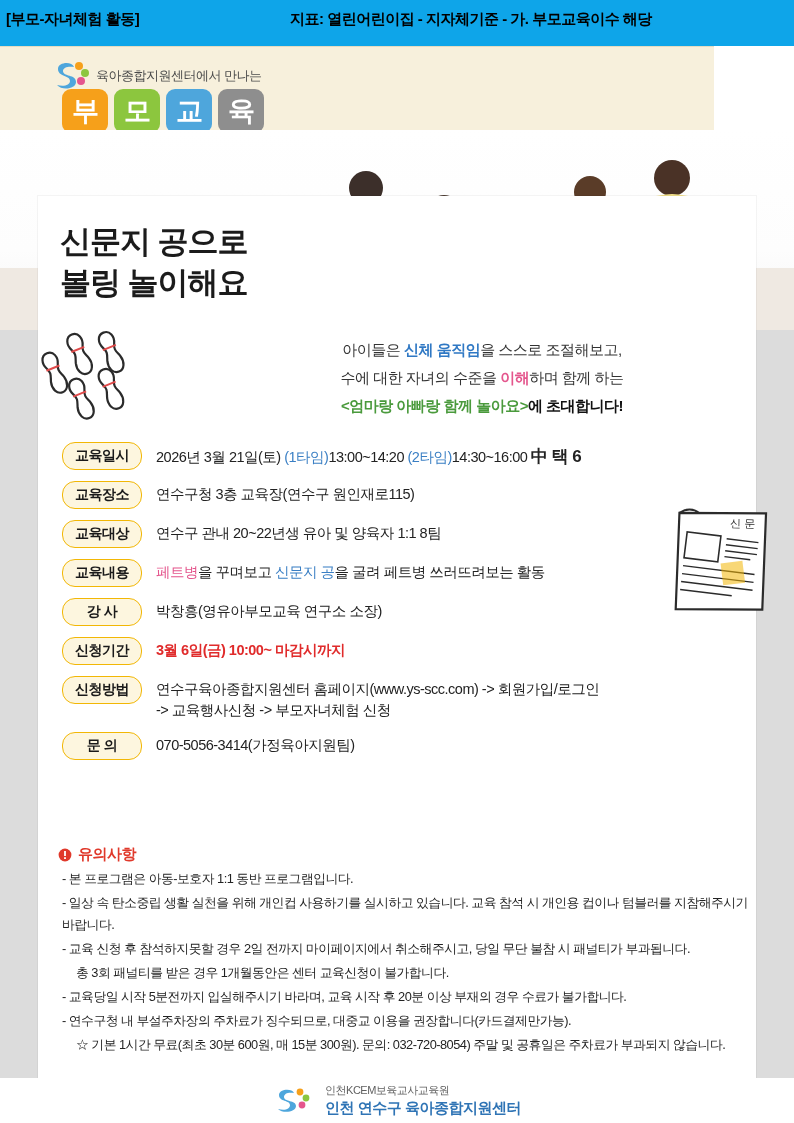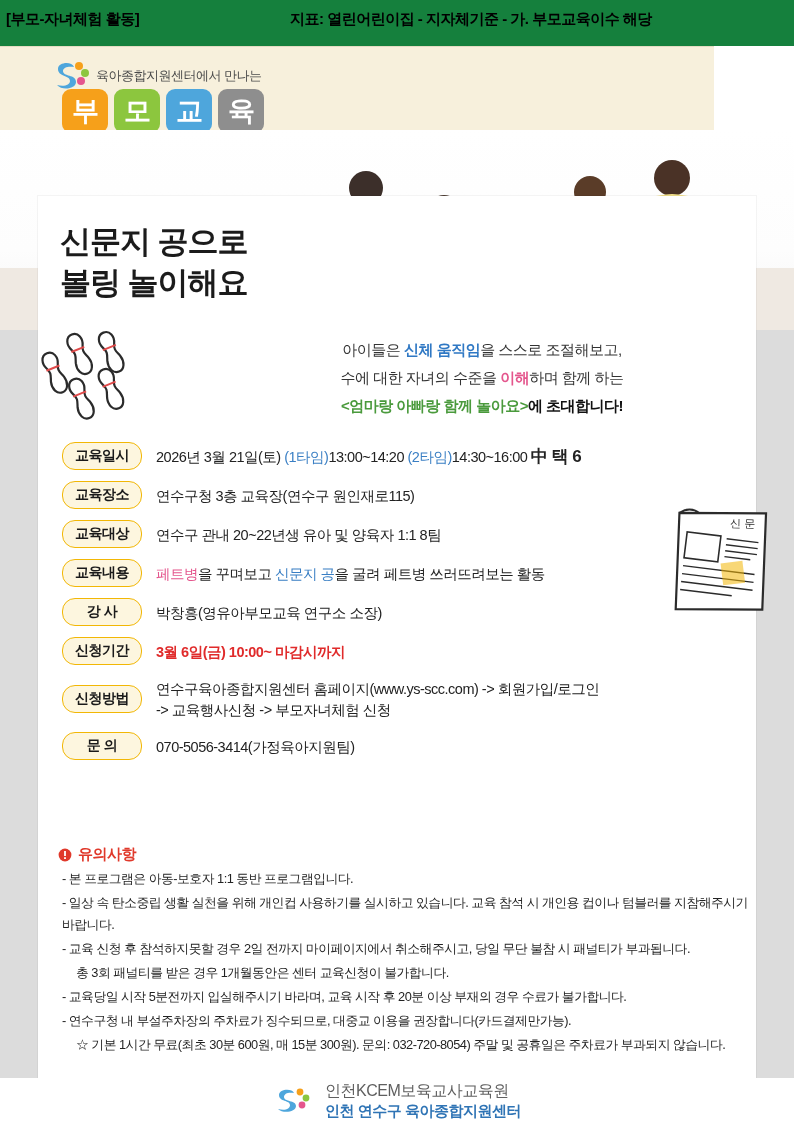--- a/index.html
+++ b/index.html
@@ -14,21 +14,21 @@
     position: relative;
     overflow: hidden;
   }
 
   
   .topbar {
     position: absolute;
     top: 0; left: 0;
     width: 794px;
     height: 46px;
-    background: #15803d;
+    background: #0ea5e9;
   }
   .topbar-left {
     position: absolute;
     left: 6px; top: 10px;
     font-size: 15px;
     color: #000;
     font-weight: 700;
     letter-spacing: -0.5px;
   }
   .topbar-right {
@@ -161,21 +161,21 @@
   .hl-bold { color: #111; font-weight: 700; }
 
   
   .rows {
     position: absolute;
     left: 62px; top: 442px;
     width: 660px;
   }
   .row {
     display: flex;
-    align-items: center;
+    align-items: flex-start;
     margin-bottom: 11px;
     min-height: 27px;
   }
   .pill {
     flex: 0 0 auto;
     width: 78px;
     height: 26px;
     border: 1.6px solid #f2b705;
     border-radius: 13px;
     background: #fdf6df;
@@ -245,21 +245,21 @@
     justify-content: center;
     gap: 10px;
   }
   .footer-logo { width: 42px; height: 30px; }
   .footer-text {
     font-size: 13px;
     line-height: 1.35;
     color: #2e6da4;
     letter-spacing: -0.5px;
   }
-  .footer-text .l1 { color: #5f5f5f; font-size: 16px; display: block; }
+  .footer-text .l1 { color: #5f5f5f; font-size: 11px; display: block; }
   .footer-text .l2 { color: #2f74b5; font-size: 15px; font-weight: 700; display: block; }
 </style>
 </head>
 <body>
 
 <div class="topbar">
   <div class="topbar-left">[부모-자녀체험 활동]</div>
   <div class="topbar-right">지표: 열린어린이집 - 지자체기준 - 가. 부모교육이수 해당</div>
 </div>
 

